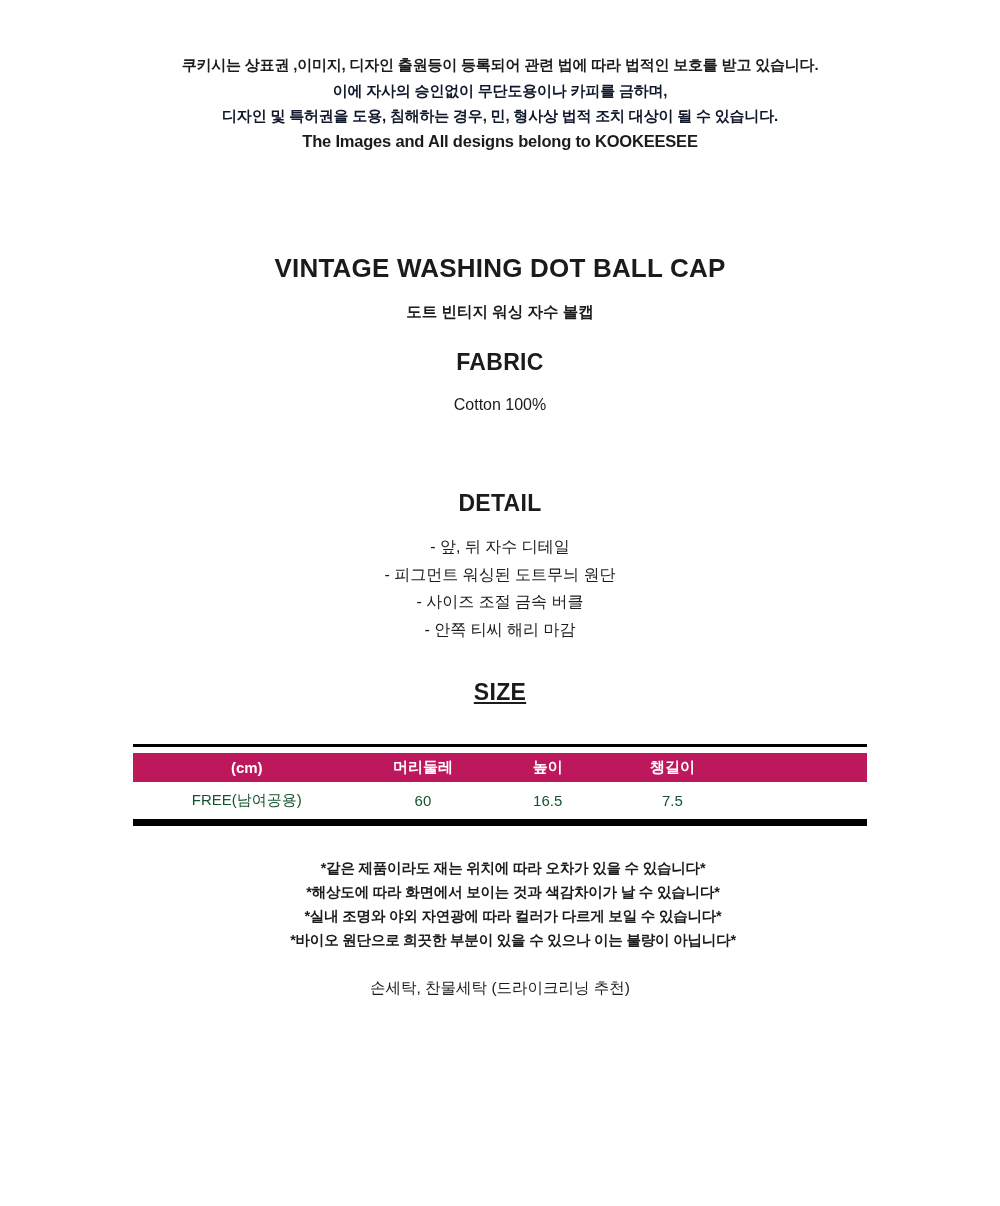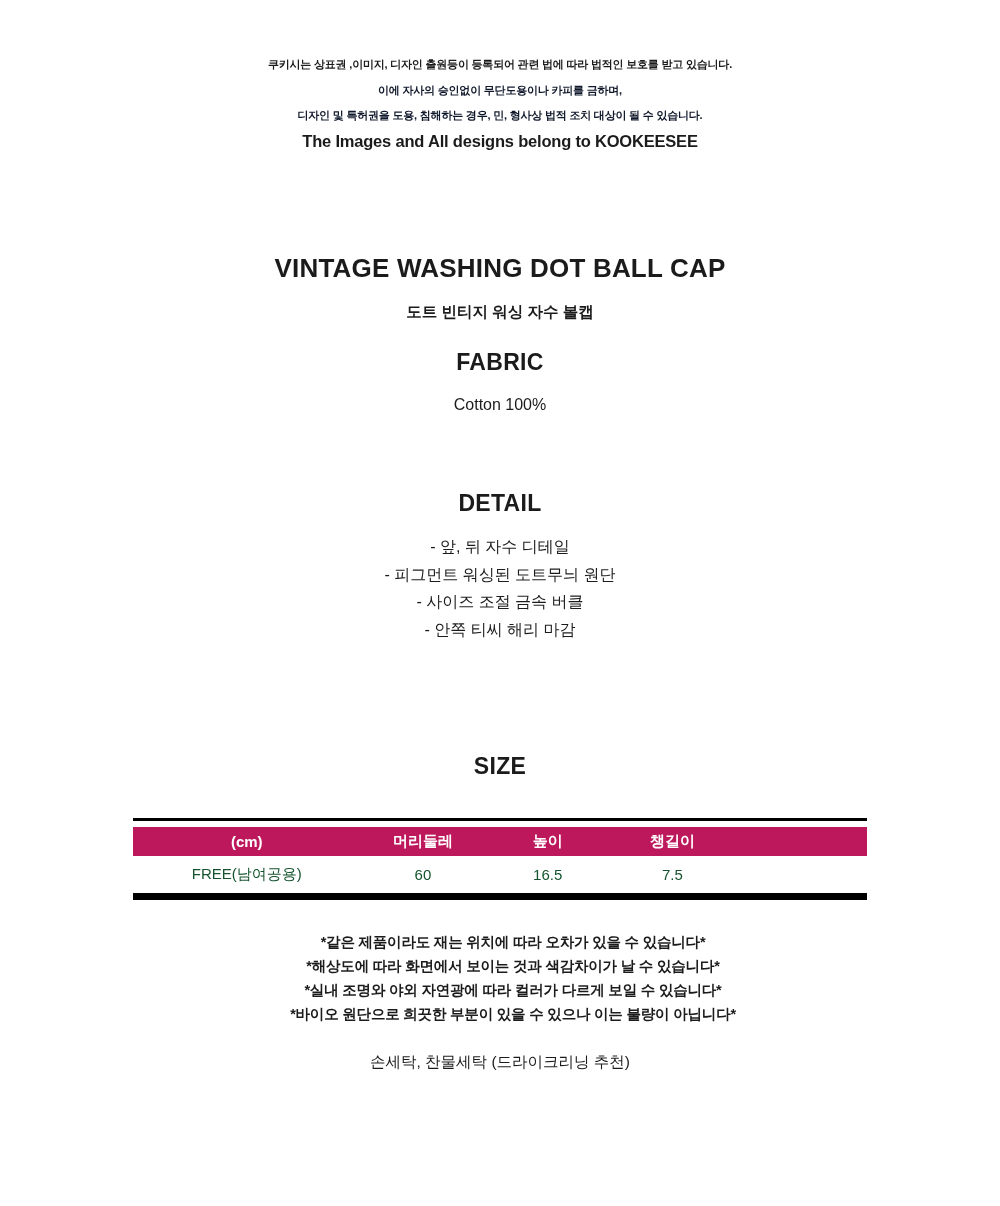--- a/index.html
+++ b/index.html
@@ -11,21 +11,21 @@
     background: #ffffff;
     overflow: hidden;
     font-family: "Liberation Sans", "DejaVu Sans", sans-serif;
     color: #1b1b1b;
     text-align: center;
   }
   
   .notice { padding-top: 52px; }
   .notice p {
     margin: 0;
-    font-size: 11px;
+    font-size: 15px;
     line-height: 25.5px;
     font-weight: 700;
     letter-spacing: -0.2px;
   }
   .notice p.red { color: #0f172a; }
   .notice p.eng { font-size: 16.5px; font-weight: 700; }
 
   
   .title {
     margin: 100px 0 0 0;
@@ -49,21 +49,21 @@
     font-weight: 600;
     letter-spacing: 0.3px;
   }
   .fabric-h { margin-top: 28px; }
   .fabric-value { margin: 20px 0 0 0; font-size: 16px; line-height: 19px; }
 
   .detail-h { margin-top: 76px; }
   .detail-list { margin-top: 17px; }
   .detail-list p { margin: 0; font-size: 16px; line-height: 27.5px; }
 
-  .size-h { margin-top: 110px; }
+  .size-h { margin-top: 36px; text-decoration: underline; }
 
   
   .size-table-wrap { width: 734px; margin: 39px auto 0 auto; }
   .rule-top { height: 3px; background: #000000; margin-bottom: 6px; }
   .rule-bottom { height: 7px; background: #000000; }
   table.size-table { width: 100%; border-collapse: collapse; table-layout: fixed; }
   table.size-table th {
     background: #be185d;
     color: #ffffff;
     height: 29px;

